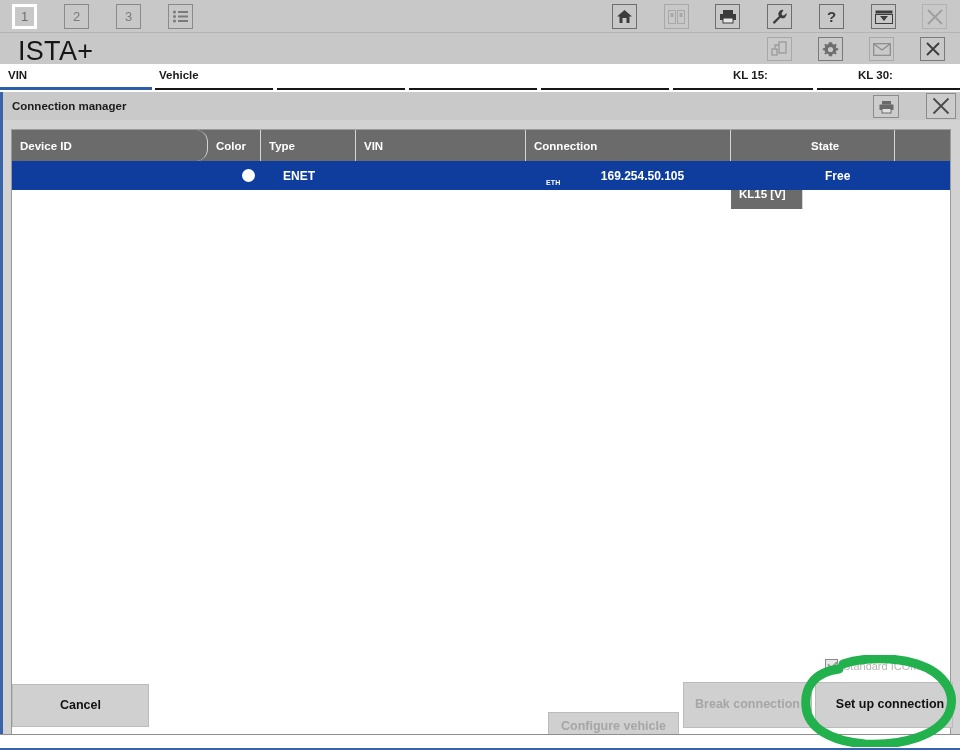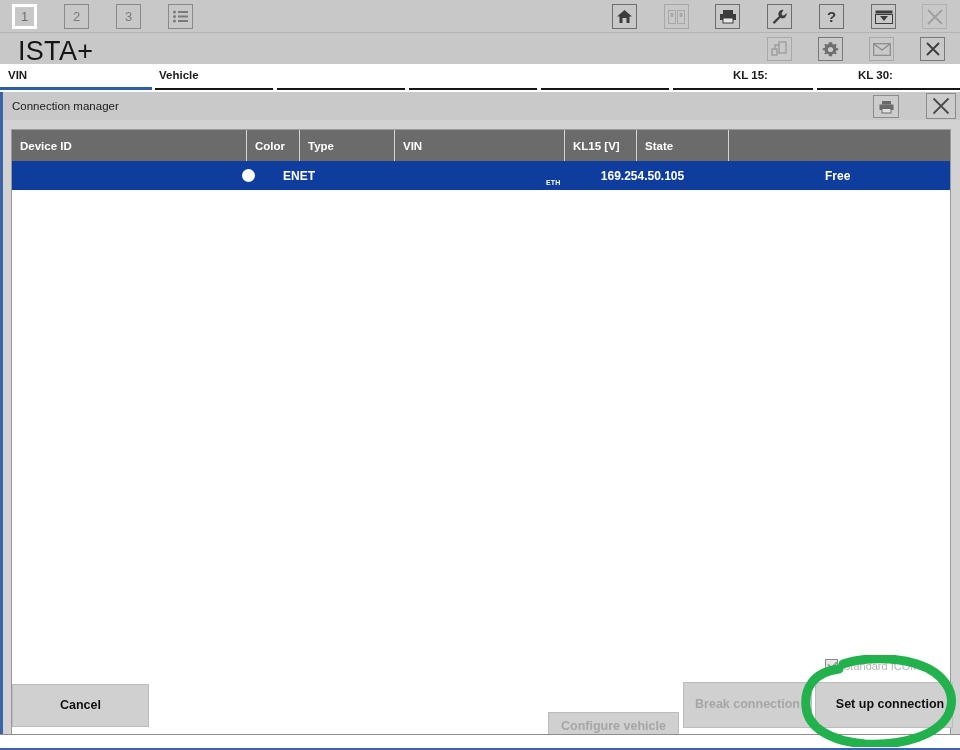--- a/index.html
+++ b/index.html
@@ -109,21 +109,21 @@
   .dlg-titlebar {
     position: absolute;
     left: 0; top: 0;
     width: 957px; height: 28px;
     background: #c9c9c9;
   }
   .dlg-title {
     position: absolute;
     left: 9px; top: 8px;
     font-size: 11.5px;
-    font-weight: normal;
+    font-weight: bold;
     color: #1c1c1c;
   }
   .dlg-btn {
     position: absolute;
     top: 3px;
     width: 26px; height: 23px;
     border: 1px solid #8c8c8c;
     background: #cccccc;
     box-sizing: border-box;
     display: flex;
@@ -401,25 +401,26 @@
     <div class="dlg-btn" style="left:923px;width:30px;height:26px;top:1px;">
       <svg class="ico" width="22" height="22" viewBox="0 0 22 22">
         <path d="M3.5 3.5 L18.5 18.5 M18.5 3.5 L3.5 18.5" stroke="#4a4a4a" stroke-width="1.8" fill="none"></path>
       </svg>
     </div>
   </div>
 
   <div class="tbl-wrap">
 
     <div class="tbl-head">
-      <div class="th" style="width:235px;">Device ID</div>
+      <div class="th" style="width:196px;border-radius:12px;">Device ID</div>
       <div class="th" style="width:53px;text-align:center;">Color</div>
       <div class="th" style="width:95px;text-align:center;">Type</div>
       <div class="th" style="width:170px;">VIN</div>
-      <div class="th" style="width:72px;">KL15 [V]</div>
+      <div class="th" style="width:205px;">Connection</div>
+      <div class="th" style="width:72px;margin-top:48px;">KL15 [V]</div>
       <div class="th" style="width:92px;">State</div>
       <div class="th" style="width:41px;"></div>
     </div>
 
     <div class="tbl-row">
       <div class="td" style="width:210px;padding-left:8px;"></div>
       <div class="td" style="width:53px;justify-content:center;">
         <span class="color-dot"></span>
       </div>
       <div class="td" style="width:95px;padding-left:8px;">ENET</div>

